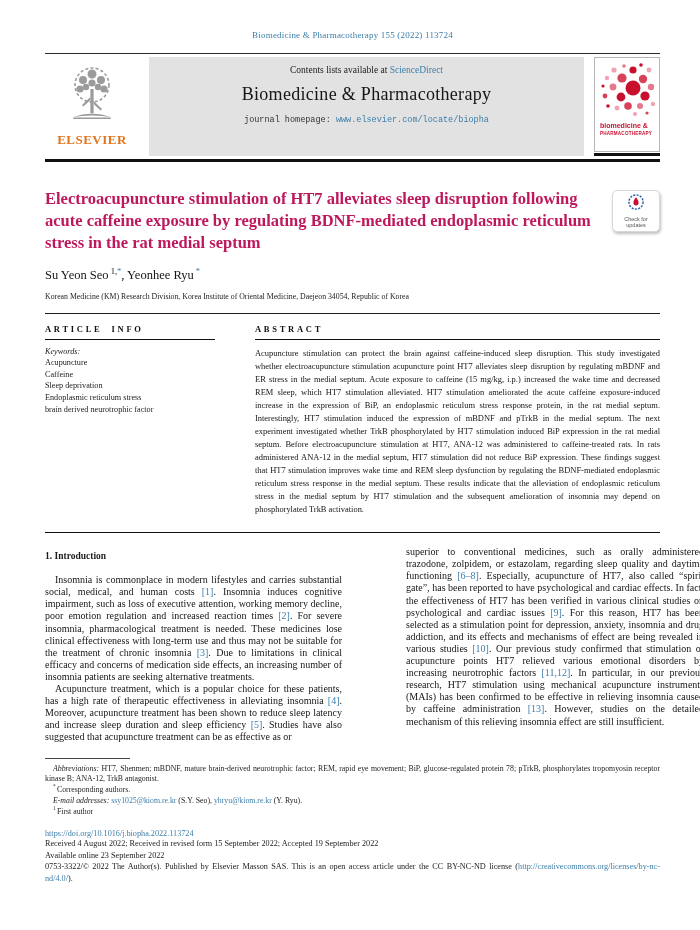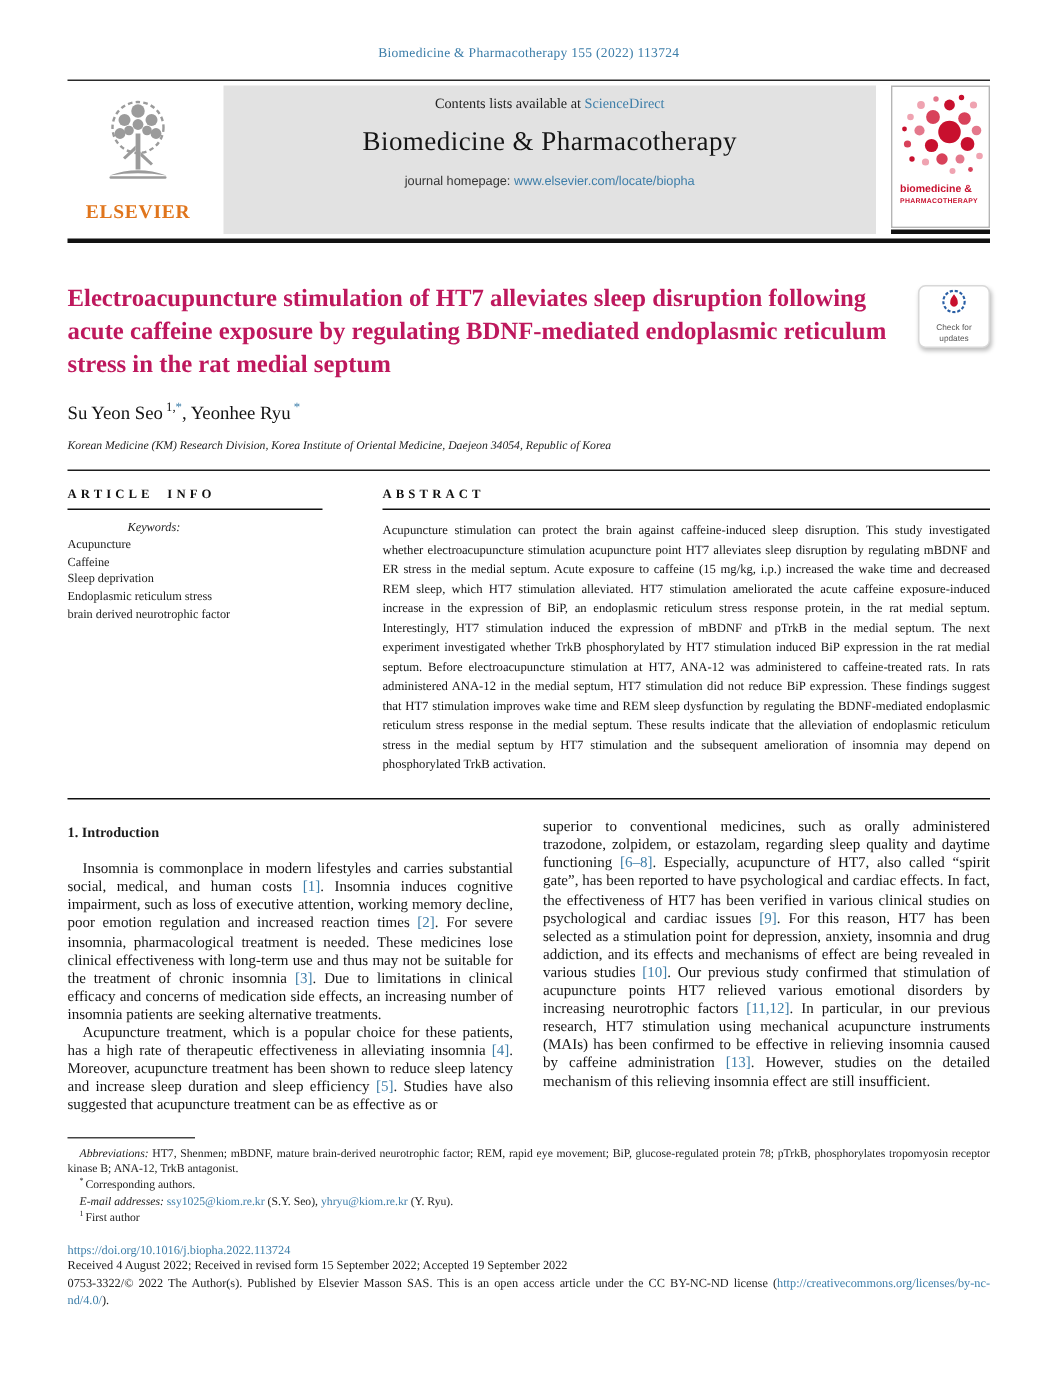--- a/index.html
+++ b/index.html
@@ -15,49 +15,49 @@
 
   
   .masthead{margin-top:13px;}
   .mh-top-rule{height:1px;background:#2a2a2a;}
   .mh-row{display:flex;align-items:stretch;padding:3px 0 0 0;}
   .logo-block{width:94px;display:flex;flex-direction:column;align-items:center;justify-content:flex-start;padding-top:4px;}
   .logo-block .elsevier-word{font-size:13px;font-weight:bold;color:#e0751c;letter-spacing:.5px;margin-top:1px;}
   .journal-box{flex:1;background:#e2e2e2;margin:0 10px;display:flex;flex-direction:column;align-items:center;padding:8px 6px;}
   .contents-line{font-size:9.5px;color:#222;}
   .journal-title{font-size:18px;color:#151515;margin:9px 0 10px 0;letter-spacing:.3px;font-family:Liberation Serif, serif;}
-  .homepage-line{font-family:Liberation Sans, sans-serif;font-size:8.5px;color:#333;}
+  .homepage-line{font-family:Liberation Mono, monospace;font-size:8.5px;color:#333;}
   .cover-block{width:66px;position:relative;}
   .cover-img{width:64px;height:93px;border:1px solid #b5b5b5;background:#fff;display:block;}
   .cover-bar{height:3px;background:#111;margin-top:1px;}
   .mh-bottom-rule{height:3px;background:#111;margin-top:3px;}
 
   
   .title-row{display:flex;margin-top:26px;}
   .article-title{flex:1;font-size:16.5px;line-height:22px;font-weight:bold;color:#be185d;margin:0;padding-right:14px;}
   .badge{width:46px;height:40px;border:1px solid #d8d8d8;border-radius:5px;box-shadow:1px 2px 3px rgba(0,0,0,.25);
          display:flex;flex-direction:column;align-items:center;justify-content:center;flex:none;background:#fff;margin-top:2px;}
   .badge-text{font-family:"Liberation Sans", sans-serif;font-size:5.5px;color:#555;text-align:center;line-height:6.5px;margin-top:2px;}
 
   .authors{font-size:12.5px;margin-top:14px;color:#141414;}
-  .affiliation{font-size:7.8px;font-style:italic;margin-top:9px;color:#222;}
+  .affiliation{font-size:7.8px;margin-top:9px;color:#222;}
   .rule-thin{height:1px;background:#1d1d1d;margin-top:12px;}
 
   
   .info-abstract{display:flex;margin-top:0;border-bottom:1.5px solid #111;padding:10px 0 16px 0;}
   .info-col{width:170px;flex:none;margin-right:16px;}
   .sec-head{font-size:8.5px;font-weight:bold;letter-spacing:.32em;word-spacing:.5em;color:#111;margin:0 0 5px 0;}
   .sec-rule{height:1.2px;background:#111;margin-bottom:7px;}
-  .kw-label{font-size:8.2px;font-style:italic;margin-bottom:1px;margin-left:40px;}
+  .kw-label{font-size:8.2px;font-style:italic;margin-bottom:1px;}
   .kw-item{font-size:8.2px;line-height:11.6px;}
   .abs-col{flex:1;margin-left:24px;}
   .abs-text{font-size:8.45px;line-height:13px;text-align:justify;color:#141414;}
 
   
-  .body-cols{display:flex;margin-top:13px;}
+  .body-cols{display:flex;margin-top:13px;gap:44px;}
   .col-left{width:297px;flex:none;margin-right:20px;}
   .col-right{width:298px;flex:none;}
   .intro-head{font-size:9.5px;font-weight:bold;margin:5px 0 13px 0;}
   .para{font-size:10px;line-height:12.1px;text-align:justify;color:#151515;margin:0;}
   .para.indent{text-indent:10px;}
 
   
   .footnotes{margin-top:14px;}
   .fn-divider{width:85px;height:1px;background:#444;margin-bottom:5px;}
   .fn{font-size:7.8px;line-height:10.8px;color:#1c1c1c;text-align:justify;font-family:Liberation Serif, serif;}
@@ -202,16 +202,17 @@
     <div class="fn-divider"></div>
     <div class="fn first-line-indent"><span class="t-italic">Abbreviations: </span><span>HT7, Shenmen; mBDNF, mature brain-derived neurotrophic factor; REM, rapid eye movement; BiP, glucose-regulated protein 78; pTrkB, phosphorylates tropomyosin receptor kinase B; ANA-12, TrkB antagonist.</span></div>
     <div class="fn-simple"><span class="t-sup">* </span><span>Corresponding authors.</span></div>
     <div class="fn-simple"><span class="t-italic">E-mail addresses: </span><span class="t-link">ssy1025@kiom.re.kr</span><span> (S.Y. Seo), </span><span class="t-link">yhryu@kiom.re.kr</span><span> (Y. Ryu).</span></div>
     <div class="fn-simple"><span class="t-sup">1 </span><span>First author</span></div>
   </div>
 
   <div class="bottom">
     <div class="doi-line">https://doi.org/10.1016/j.biopha.2022.113724</div>
     <div class="meta-line">Received 4 August 2022; Received in revised form 15 September 2022; Accepted 19 September 2022</div>
+    <div class="meta-line">Available online 23 September 2022</div>
     <div class="copyright"><span>0753-3322/© 2022 The Author(s). Published by Elsevier Masson SAS. This is an open access article under the CC BY-NC-ND license (</span><span class="t-link">http://creativecommons.org/licenses/by-nc-nd/4.0/</span><span>).</span></div>
   </div>
 
 </div>
 
 </body></html>

